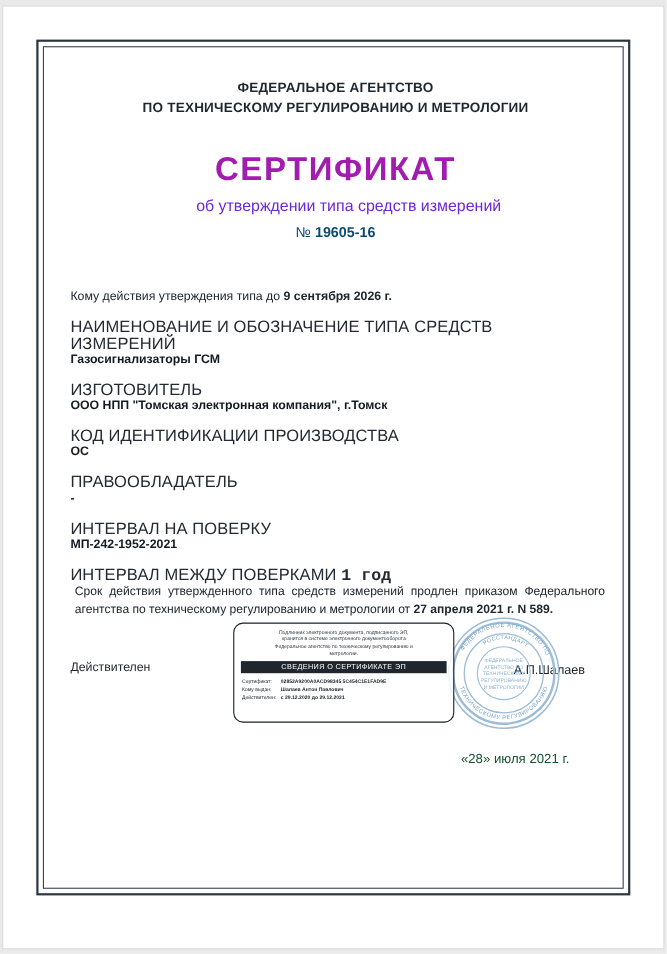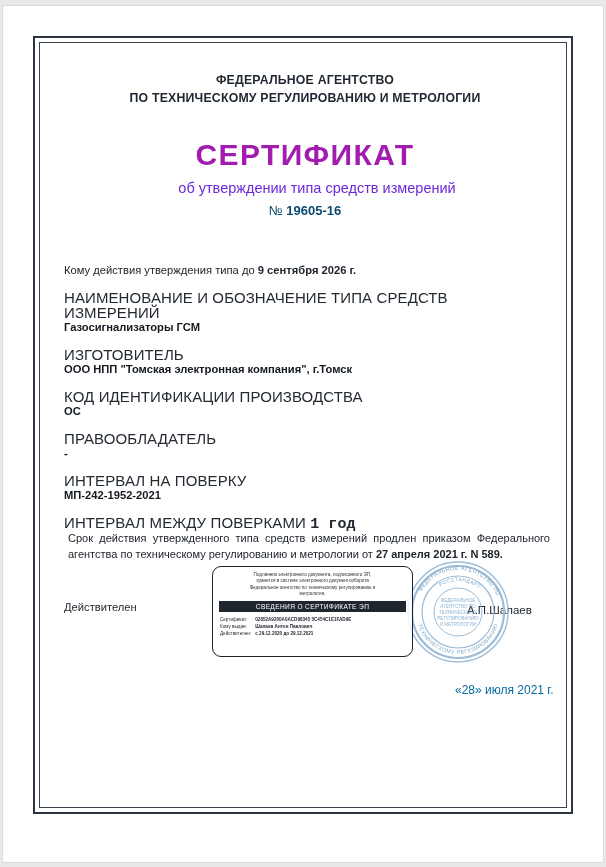--- a/index.html
+++ b/index.html
@@ -147,24 +147,24 @@
   }
   .sign-name {
     position: absolute;
     left: 432px;
     top: 566px;
     font-size: 11.5px;
     color: #1b222b;
   }
   .sign-date {
     position: absolute;
-    left: 420px;
+    left: 384px;
     top: 645px;
     font-size: 12px;
-    color: #0369a1;
+    color: #14532d;
   }
 
   
   .seal {
     position: absolute;
     left: 371px;
     top: 522px;
     width: 104px;
     height: 104px;
     pointer-events: none;

